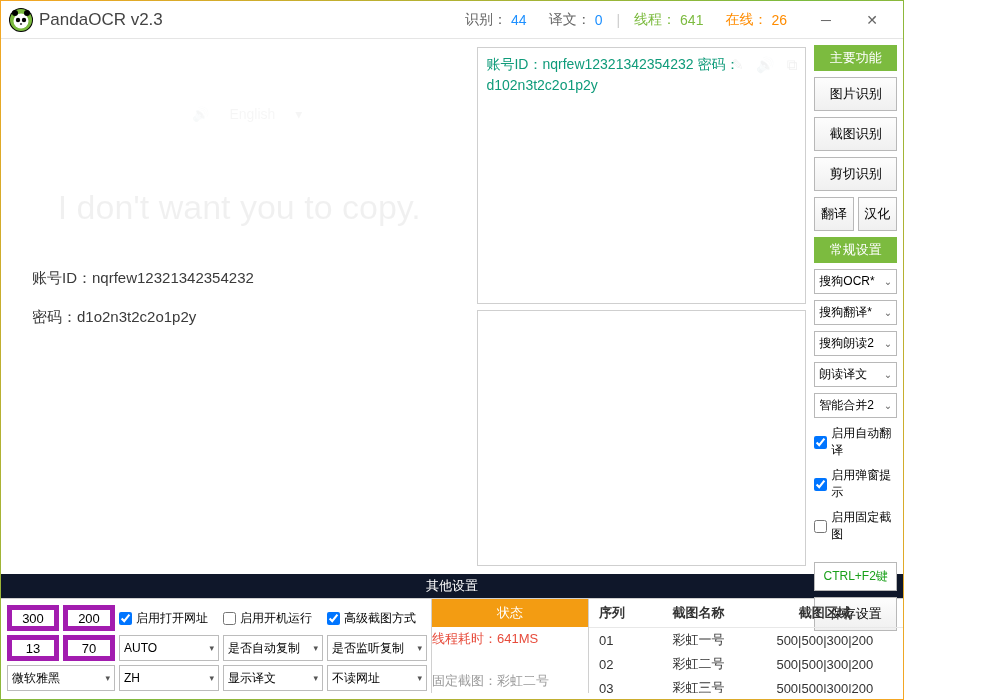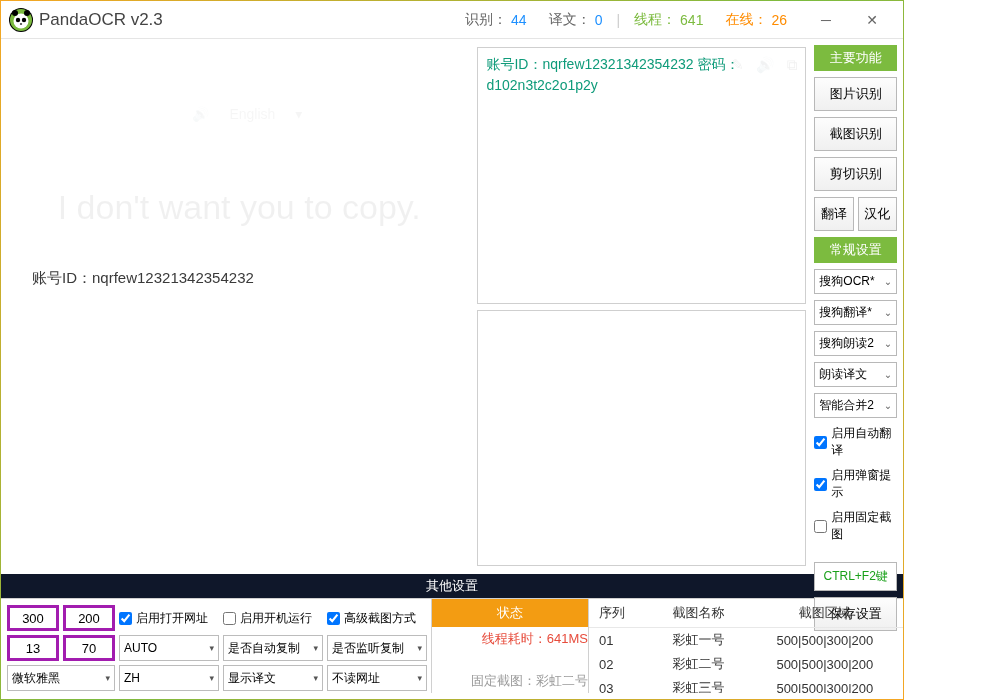--- a/index.html
+++ b/index.html
@@ -38,35 +38,35 @@
 .side-btn-row .side-btn { flex: 1; padding: 7px 0; }
 .side-select { border: 1px solid #b8b8b8; font-size: 12px; padding: 3px 4px; width: 100%; background: #fff; cursor: pointer; display: flex; justify-content: space-between; align-items: center; }
 .side-select .chev { color: #666; font-size: 10px; }
 .side-check { display: flex; align-items: center; font-size: 12px; gap: 4px; padding: 1px 0; }
 .side-check input { width: 13px; height: 13px; }
 .hotkey-btn { border: 1px solid #b8b8b8; color: #1aa01a; font-size: 12px; padding: 5px 0; text-align: center; background: #fff; cursor: pointer; margin-top: 12px; }
 
 .bottom-header { background: #0f172a; color: #fff; text-align: center; font-size: 13px; padding: 3px 0; }
 .bottom-panel { display: flex; height: 95px; border-top: 1px solid #d0d0d0; }
 .bottom-left { width: 430px; padding: 6px; display: grid; grid-template-columns: 52px 52px 100px 100px 100px; grid-auto-rows: 26px; gap: 4px; align-content: start; }
-.num-input { border: 3px solid #a21caf; text-align: center; font-size: 13px; height: 26px; }
+.num-input { border: 5px solid #a21caf; text-align: center; font-size: 13px; height: 26px; }
 .check-wrap { display: flex; align-items: center; font-size: 12px; gap: 4px; }
 .check-wrap input { width: 13px; height: 13px; }
 .sel-input { border: 1px solid #bcbcbc; font-size: 12px; height: 26px; padding: 0 4px; display: flex; align-items: center; justify-content: space-between; background: #fff; cursor: pointer; }
 .sel-input .chev { font-size: 9px; color: #555; }
 
 .status-box { width: 158px; border-left: 1px solid #d0d0d0; border-right: 1px solid #d0d0d0; display: flex; flex-direction: column; }
 .status-head { background: #f39c12; color: #fff; text-align: center; font-size: 13px; padding: 5px 0; }
-.status-body { flex: 1; display: flex; flex-direction: column; align-items: flex-end; justify-content: center; font-size: 13px; gap: 24px; }
+.status-body { flex: 1; display: flex; flex-direction: column; align-items: flex-start; justify-content: center; font-size: 13px; gap: 24px; }
 .status-line1 { color: #e74c3c; }
 .status-line2 { color: #9b9b9b; }
 
 .table-box { flex: 1; font-size: 13px; overflow: hidden; }
 .table-box table { width: 100%; border-collapse: collapse; }
-.table-box th { text-align: left; font-weight: 400; padding: 5px 10px; color: #333; border-bottom: 1px solid #e8e8e8; }
+.table-box th { text-align: left; font-weight: 700; padding: 5px 10px; color: #333; border-bottom: 1px solid #e8e8e8; }
 .table-box td { padding: 3px 10px; color: #333; }
 .table-box th:nth-child(2), .table-box td:nth-child(2) { text-align: center; }
 .table-box th:nth-child(3), .table-box td:nth-child(3) { text-align: center; }
 </style>
 </head>
 <body>
 
 <div class="window-border">
   <div class="titlebar">
     <div class="logo">
@@ -104,20 +104,21 @@
     <div class="left-col">
       <div class="left-inner">
         <div class="ghost-toolbar">
           <span>🔊</span>
           <span>English</span>
           <span>▾</span>
         </div>
         <div class="watermark">I don't want you to copy.</div>
         <div class="source-text" style="margin-top:160px">
           <div>账号ID：nqrfew12321342354232</div>
+          <div>密码：d1o2n3t2c2o1p2y</div>
         </div>
       </div>
     </div>
 
     <div class="right-col">
       <div class="result-box">
         <span>账号ID：nqrfew12321342354232 密码：d102n3t2c2o1p2y</span>
         <div class="ghost-icons">
           <span>✎</span>
           <span>🔊</span>

